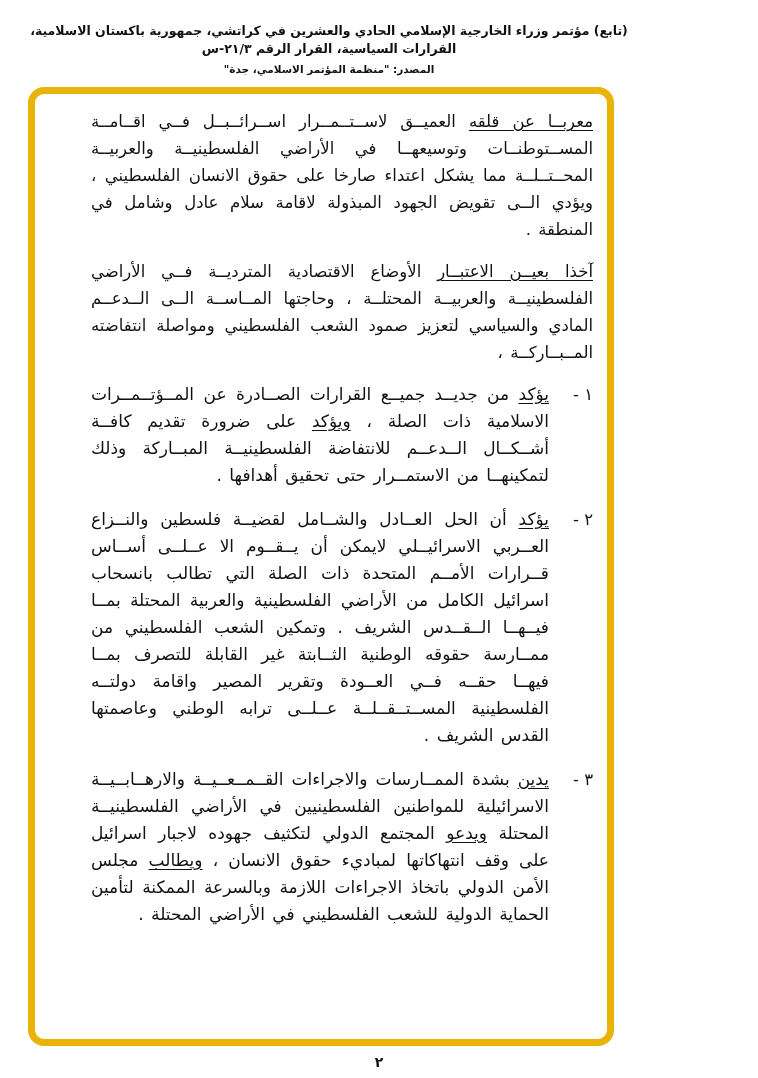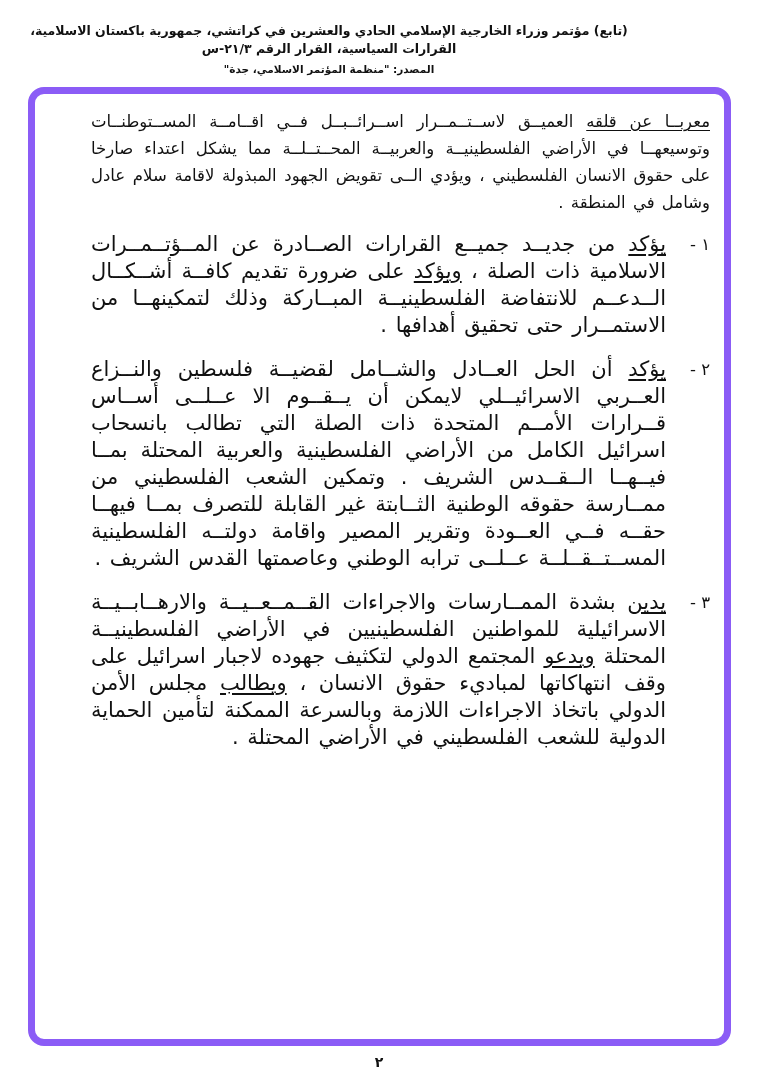--- a/index.html
+++ b/index.html
@@ -4,47 +4,48 @@
 <style>
   html,body{margin:0;padding:0;background:#ffffff;}
   .page{
     position:relative;width:758px;height:1078px;background:#ffffff;overflow:hidden;
     font-family:"DejaVu Sans",sans-serif;color:#111;
   }
   .header{position:absolute;top:22px;left:0;width:658px;text-align:center;direction:rtl;}
   .header-line1{font-size:12.5px;font-weight:bold;letter-spacing:0;line-height:18px;padding:0 8px;}
   .header-line2{font-size:10.5px;font-weight:bold;margin-top:5px;}
   .greenbox{
-    position:absolute;left:28px;top:87px;width:703px;height:959px;
-    box-sizing:border-box;border:7px solid #8b5cf6;border-radius:16px;
+    position:absolute;left:28px;top:87px;width:586px;height:959px;
+    box-sizing:border-box;border:7px solid #eab308;border-radius:16px;
     padding:14px 14px 6px 56px;direction:rtl;
   }
   .para{
     font-size:16.5px;line-height:27px;text-align:justify;margin:0 0 15px 0;
     word-spacing:2px;
   }
   .item{display:flex;margin:0 0 17px 0;}
   .num{flex:0 0 44px;font-size:16.5px;line-height:27px;text-align:right;}
-  .itext{flex:1;font-size:21px;line-height:27px;text-align:justify;word-spacing:2px;}
+  .itext{flex:1;font-size:17px;line-height:27px;text-align:justify;word-spacing:2px;}
   .u{text-decoration:underline;text-underline-offset:3px;}
   .footer{position:absolute;bottom:8px;left:0;width:758px;text-align:center;
     font-size:14px;font-weight:bold;}
 </style>
 </head>
 <body>
 
 <div class="page">
   <div class="header">
     <div class="header-line1">(تابع) مؤتمر وزراء الخارجية الإسلامي الحادي والعشرين في كراتشي، جمهورية باكستان الاسلامية، القرارات السياسية، القرار الرقم ٢١/٣-س</div>
     <div class="header-line2">المصدر: "منظمة المؤتمر الاسلامي، جدة"</div>
   </div>
 
   <div class="greenbox">
     <div id="preamble">
         <p class="para"><span class="u">معربــا عن قلقه</span><span> العميــق لاســتــمــرار اســرائــبــل فــي اقــامــة المســتوطنــات وتوسيعهــا في الأراضي الفلسطينيــة والعربيــة المحــتــلــة مما يشكل اعتداء صارخا على حقوق الانسان الفلسطيني ، ويؤدي الــى تقويض الجهود المبذولة لاقامة سلام عادل وشامل في المنطقة .</span></p>
+        <p class="para"><span class="u">آخذا بعيــن الاعتبــار</span><span> الأوضاع الاقتصادية المترديــة فــي الأراضي الفلسطينيــة والعربيــة المحتلــة ، وحاجتها المــاســة الــى الــدعــم المادي والسياسي لتعزيز صمود الشعب الفلسطيني ومواصلة انتفاضته المــبــاركــة ،</span></p>
       </div>
     <div id="items">
         <div class="item">
           <div class="num">١ -</div>
           <div class="itext"><span class="u">يؤكد</span><span> من جديــد جميــع القرارات الصــادرة عن المــؤتــمــرات الاسلامية ذات الصلة ، </span><span class="u">ويؤكد</span><span> على ضرورة تقديم كافــة أشــكــال الــدعــم للانتفاضة الفلسطينيــة المبــاركة وذلك لتمكينهــا من الاستمــرار حتى تحقيق أهدافها .</span></div>
         </div>
         <div class="item">
           <div class="num">٢ -</div>
           <div class="itext"><span class="u">يؤكد</span><span> أن الحل العــادل والشــامل لقضيــة فلسطين والنــزاع العــربي الاسرائيــلي لايمكن أن يــقــوم الا عــلــى أســاس قــرارات الأمــم المتحدة ذات الصلة التي تطالب بانسحاب اسرائيل الكامل من الأراضي الفلسطينية والعربية المحتلة بمــا فيــهــا الــقــدس الشريف . وتمكين الشعب الفلسطيني من ممــارسة حقوقه الوطنية الثــابتة غير القابلة للتصرف بمــا فيهــا حقــه فــي العــودة وتقرير المصير واقامة دولتــه الفلسطينية المســتــقــلــة عــلــى ترابه الوطني وعاصمتها القدس الشريف .</span></div>
         </div>

